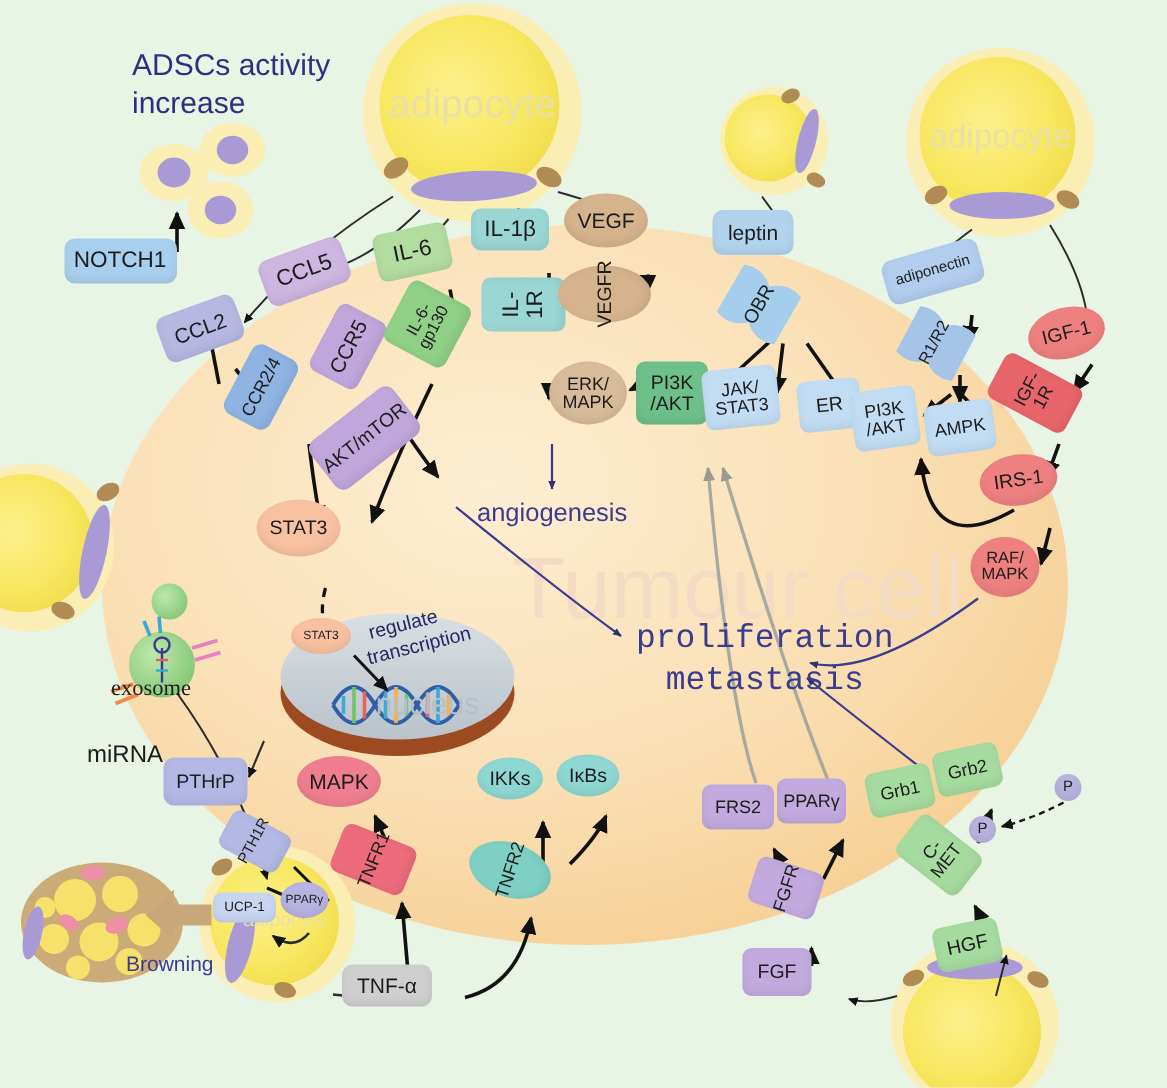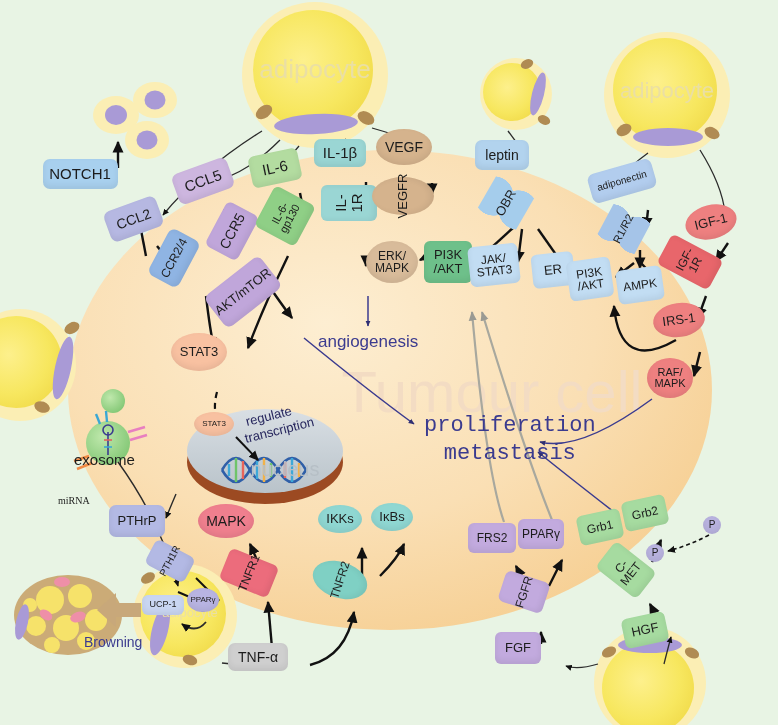--- a/index.html
+++ b/index.html
@@ -282,29 +282,31 @@
     <path d="M652,399 Q580,452 540,442" marker-end="url(#ahT)"></path>
     <path d="M614,512 Q560,470 538,452" marker-end="url(#ahT)"></path>
   </g>
 
   <g fill="none" stroke="#a8a89e" stroke-width="2.2">
     <path d="M504,522 Q486,470 472,312" marker-end="url(#ahG)"></path>
     <path d="M552,520 Q524,450 482,312" marker-end="url(#ahG)"></path>
   </g>
 </svg>
 
+<div class="lbl" style="left:88px;top:32px;font-size:20px;color:#2f2f82;font-family:'Liberation Sans',sans-serif;font-weight:400;line-height:1.25;">ADSCs activity
+increase</div>
 
 <div class="lbl" style="left:318px;top:332px;font-size:17px;color:#3b3b8f;font-family:'Liberation Sans',sans-serif;">angiogenesis</div>
 
 <div class="lbl" style="left:424px;top:412px;font-size:22px;color:#3b3b8f;font-family:Liberation Mono, monospace;line-height:1.28;text-align:center;">proliferation
 metastasis</div>
 
-<div class="lbl" style="left:74px;top:451px;font-size:15px;color:#1c1c1c;font-family:Liberation Sans, sans-serif;">exosome</div>
-
-<div class="lbl" style="left:58px;top:495px;font-size:10px;color:#1c1c1c;font-family:Liberation Serif, serif;">miRNA</div>
+<div class="lbl" style="left:74px;top:451px;font-size:15px;color:#1c1c1c;font-family:Liberation Serif, serif;">exosome</div>
+
+<div class="lbl" style="left:58px;top:495px;font-size:16px;color:#1c1c1c;font-family:Liberation Sans, sans-serif;">miRNA</div>
 
 <div class="lbl" style="left:84px;top:634px;font-size:14px;color:#3b3b8f;font-family:'Liberation Sans',sans-serif;text-align:center;">Browning</div>
 
 <div class="node" style="left: 42.5px; top: 159px; width: 75px; height: 30px; font-size: 15px; font-family: &quot;Liberation Sans&quot;, sans-serif; background: rgb(168, 208, 238); transform: rotate(0deg); border-radius: 7px; box-shadow: rgba(0, 0, 0, 0.07) 0px -3px 6px inset;">NOTCH1</div>
     <div class="node" style="left: 105.5px; top: 203px; width: 55px; height: 32px; font-size: 14px; font-family: &quot;Liberation Sans&quot;, sans-serif; background: rgb(182, 184, 226); transform: rotate(-20deg); border-radius: 7px; box-shadow: rgba(0, 0, 0, 0.07) 0px -3px 6px inset;">CCL2</div>
     <div class="node" style="left: 148px; top: 241px; width: 52px; height: 34px; font-size: 12px; font-family: &quot;Liberation Sans&quot;, sans-serif; background: rgb(143, 180, 227); transform: rotate(-62deg); border-radius: 7px; box-shadow: rgba(0, 0, 0, 0.07) 0px -3px 6px inset;">CCR2/4</div>
     <div class="node" style="left: 174px; top: 165px; width: 58px; height: 32px; font-size: 15px; font-family: &quot;Liberation Sans&quot;, sans-serif; background: rgb(205, 182, 223); transform: rotate(-20deg); border-radius: 7px; box-shadow: rgba(0, 0, 0, 0.07) 0px -3px 6px inset;">CCL5</div>
     <div class="node" style="left: 207px; top: 213px; width: 50px; height: 36px; font-size: 14px; font-family: &quot;Liberation Sans&quot;, sans-serif; background: rgb(192, 166, 218); transform: rotate(-62deg); border-radius: 6px; box-shadow: rgba(0, 0, 0, 0.07) 0px -3px 6px inset;">CCR5</div>
     <div class="node" style="left: 250px; top: 152px; width: 50px; height: 32px; font-size: 15px; font-family: &quot;Liberation Sans&quot;, sans-serif; background: rgb(179, 220, 160); transform: rotate(-12deg); border-radius: 6px; box-shadow: rgba(0, 0, 0, 0.07) 0px -3px 6px inset;">IL-6</div>
     <div class="node" style="left: 262px; top: 193px; width: 46px; height: 46px; font-size: 11px; font-family: &quot;Liberation Sans&quot;, sans-serif; background: rgb(143, 207, 134); transform: rotate(-62deg); border-radius: 6px; box-shadow: rgba(0, 0, 0, 0.07) 0px -3px 6px inset;">IL-6-

